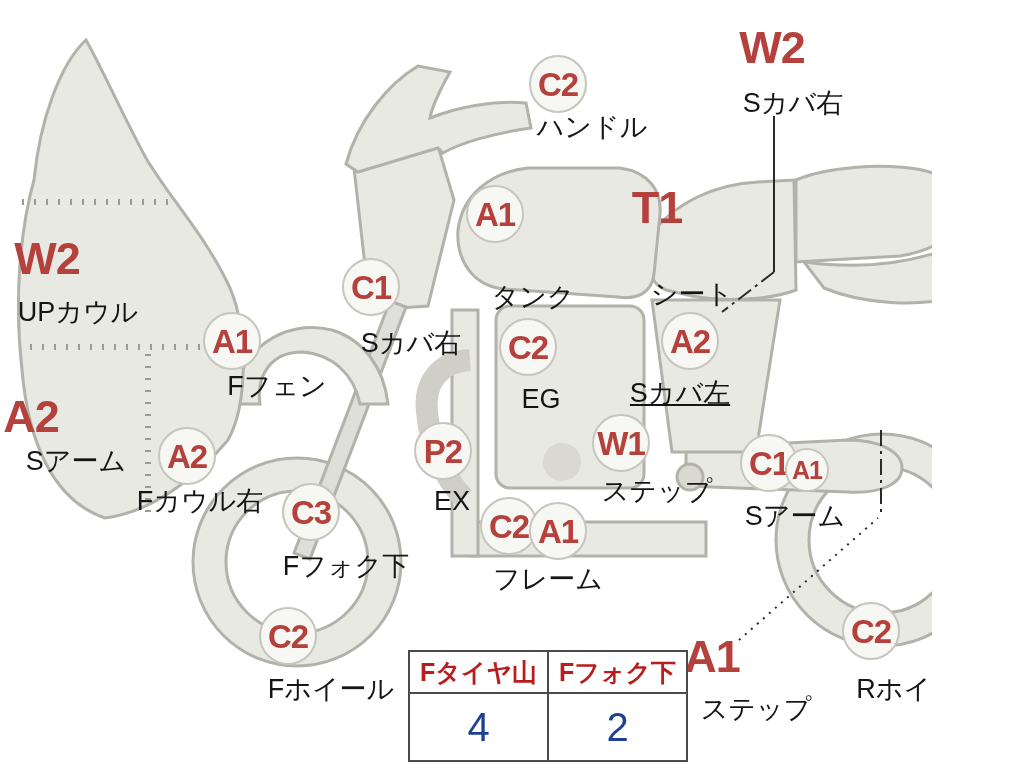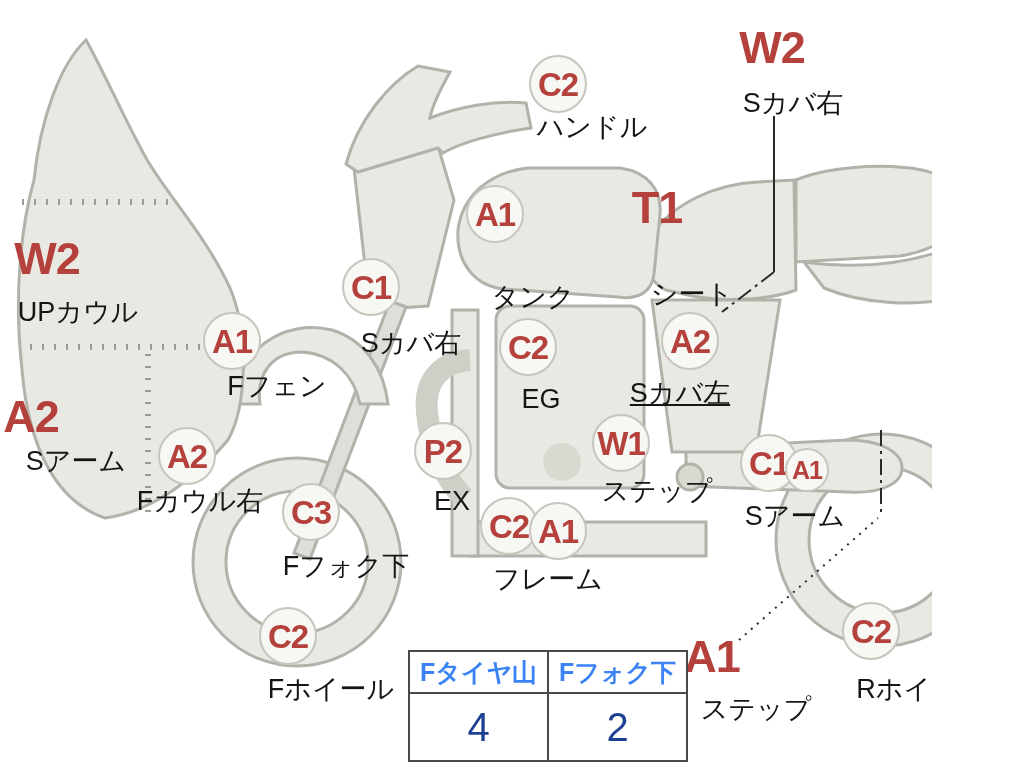--- a/index.html
+++ b/index.html
@@ -19,21 +19,21 @@
                border:2px solid var(--circle-stroke,#c6c6be); font-size:25px; }
   .plain-lg { font-size:45px; }
 
   .part-label { position:absolute; transform:translate(-50%,-50%);
                 font-size:27px; font-weight:500; color:var(--label-text,#151515);
                 white-space:nowrap; }
 
   .tire-table { position:absolute; left:408px; top:650px; border-collapse:collapse; background:#fff; }
   .tire-table th, .tire-table td { border:2px solid var(--table-border,#4a4a4a);
                 width:139px; text-align:center; }
-  .tire-table th { height:42px; font-size:25px; font-weight:600; color:#3b82f6; }
+  .tire-table th { height:42px; font-size:25px; font-weight:600; color:#b91c1c; }
   .tire-table td { height:68px; font-size:40px; font-weight:500; color:var(--value-text,#1e4093); }
 </style>
 </head>
 <body>
 
 <div class="stage">
 
   <svg viewBox="0 0 1024 768" width="1024" height="768">
     <g fill="#e9e9e3" stroke="#b2b2aa" stroke-width="3">
 

